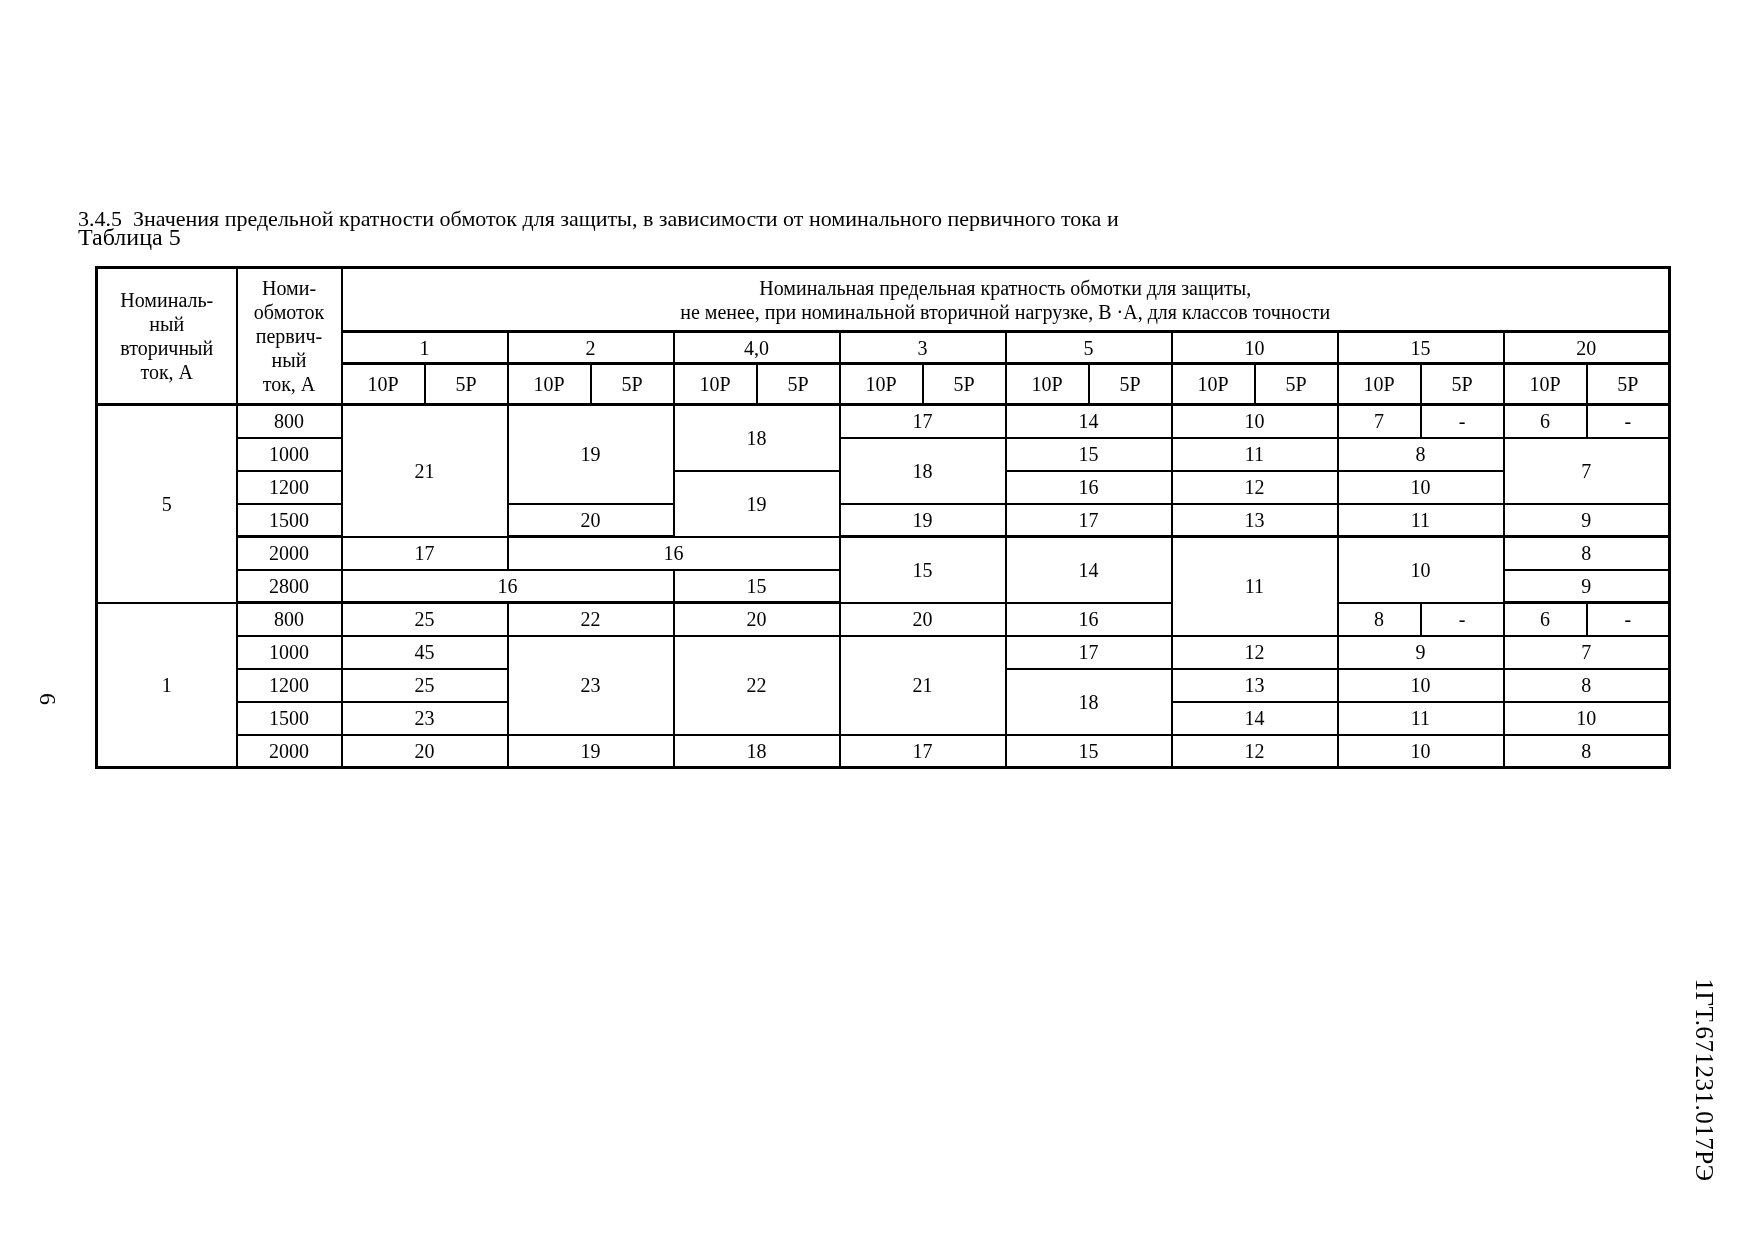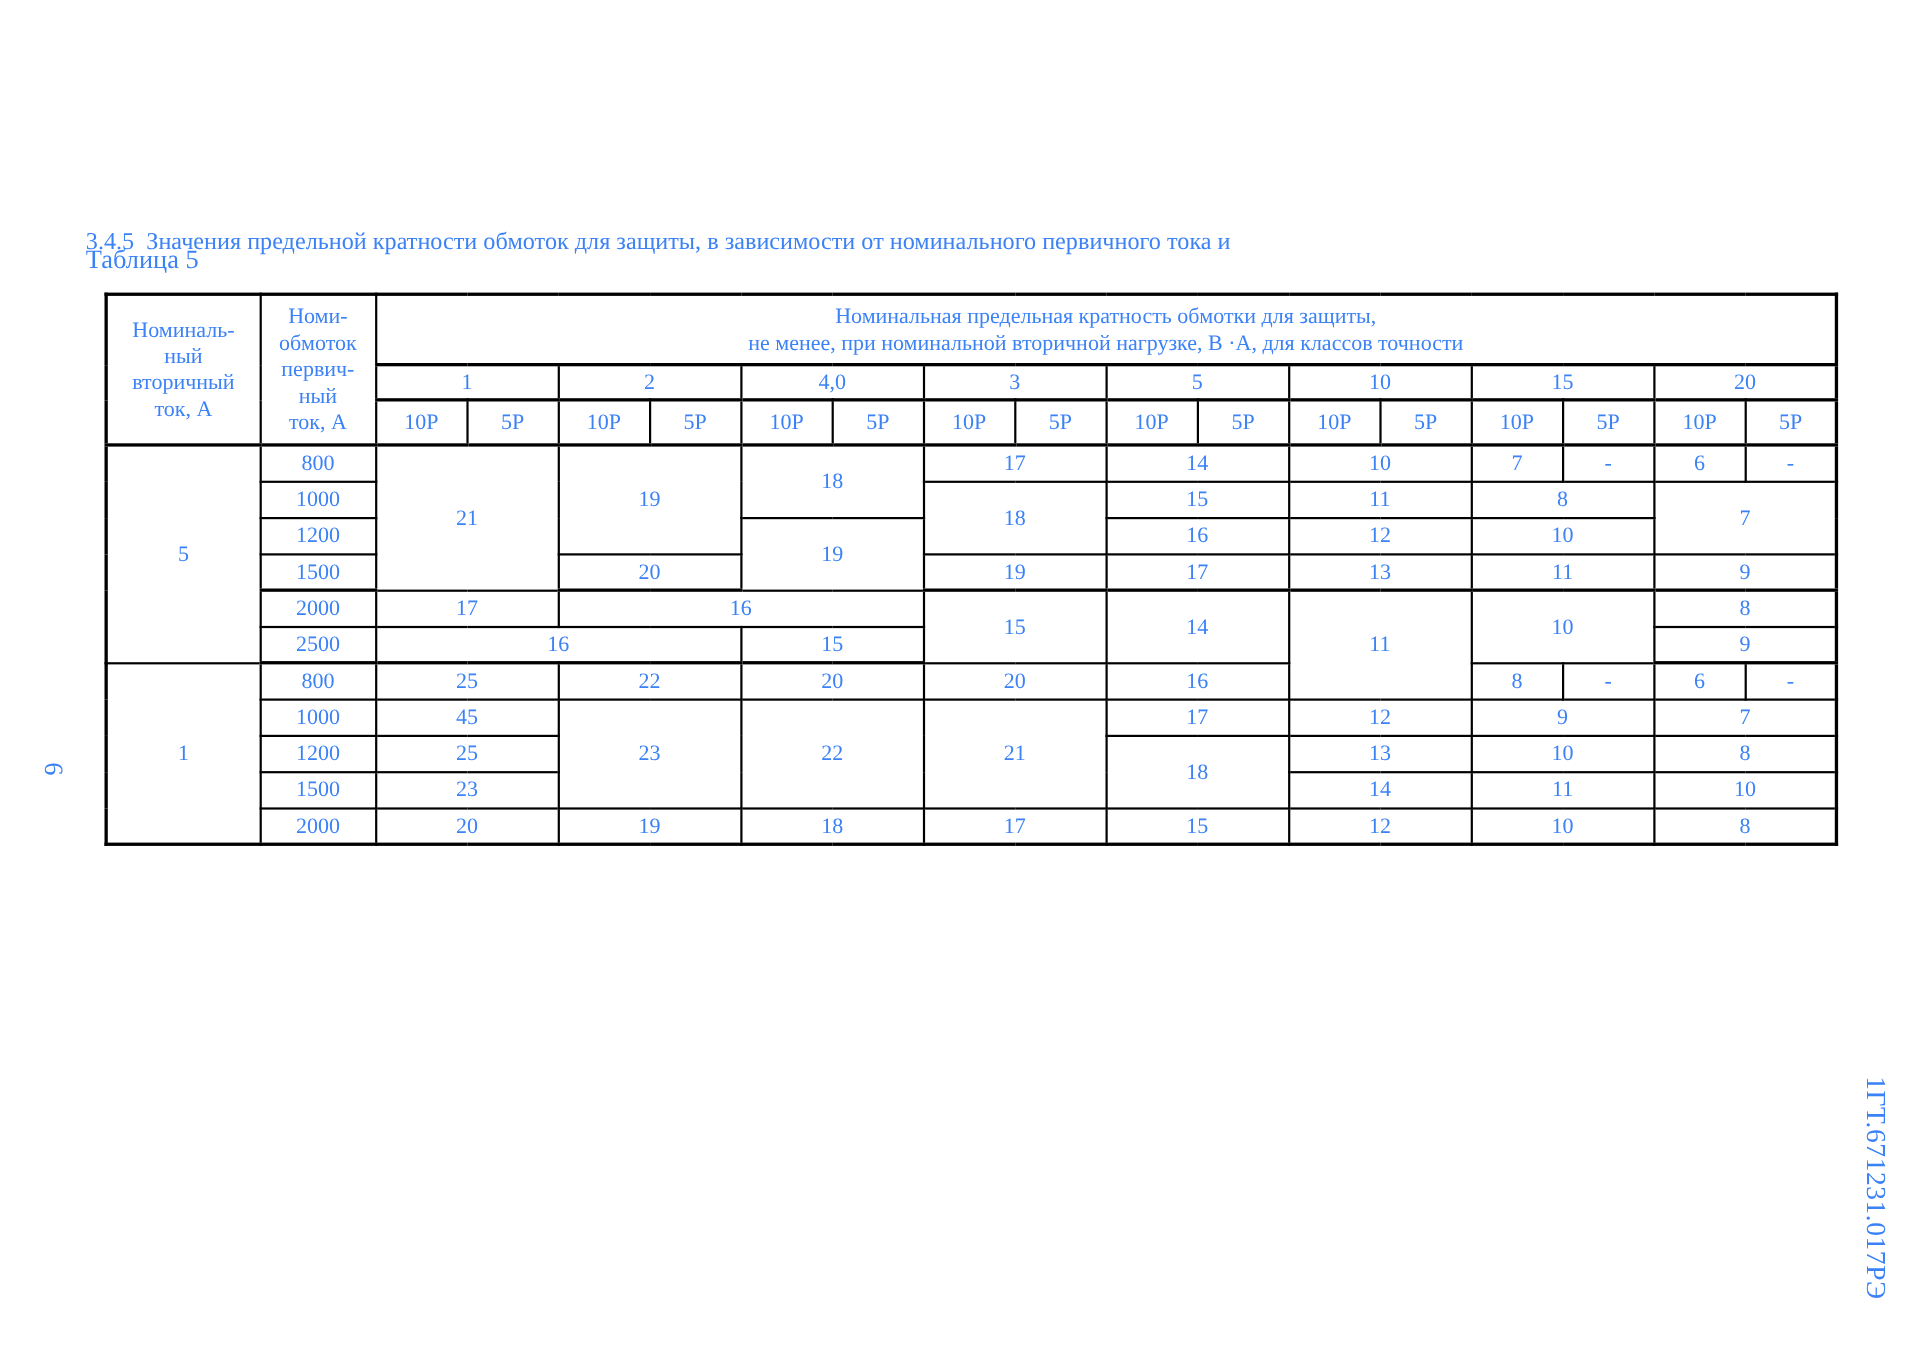--- a/index.html
+++ b/index.html
@@ -1,18 +1,18 @@
 <!DOCTYPE html>
 <html><head>
 <meta charset="utf-8">
 <style>
   html,body { margin:0; padding:0; background:#ffffff; }
   .page {
     position:relative; width:1755px; height:1241px; background:#ffffff;
-    font-family:"Liberation Serif", serif; color:#3b82f6; overflow:hidden;
+    font-family:"Liberation Serif", serif; color:#000000; overflow:hidden;
   }
   .para {
     position:absolute; left:78px; top:99px; width:1600px;
     font-size:22px; line-height:48px; white-space:pre-wrap;
   }
   .caption {
     position:absolute; left:78px; top:224px; font-size:24px;
   }
   .tblwrap { position:absolute; left:95px; top:266px; }
   table.t5 {
@@ -160,21 +160,21 @@
             <td>2000</td>
             <td colspan="2">17</td>
             <td colspan="4">16</td>
             <td colspan="2" rowspan="2">15</td>
             <td colspan="2" rowspan="2">14</td>
             <td colspan="2" rowspan="3">11</td>
             <td colspan="2" rowspan="2">10</td>
             <td colspan="2">8</td>
           </tr>
           <tr class="thick">
-            <td>2500</td>
+            <td>2800</td>
             <td colspan="4">16</td>
             <td colspan="2">15</td>
             <td colspan="2">9</td>
           </tr>
           <tr>
             <td rowspan="5">1</td>
             <td>800</td>
             <td colspan="2">25</td>
             <td colspan="2">22</td>
             <td colspan="2">20</td>

